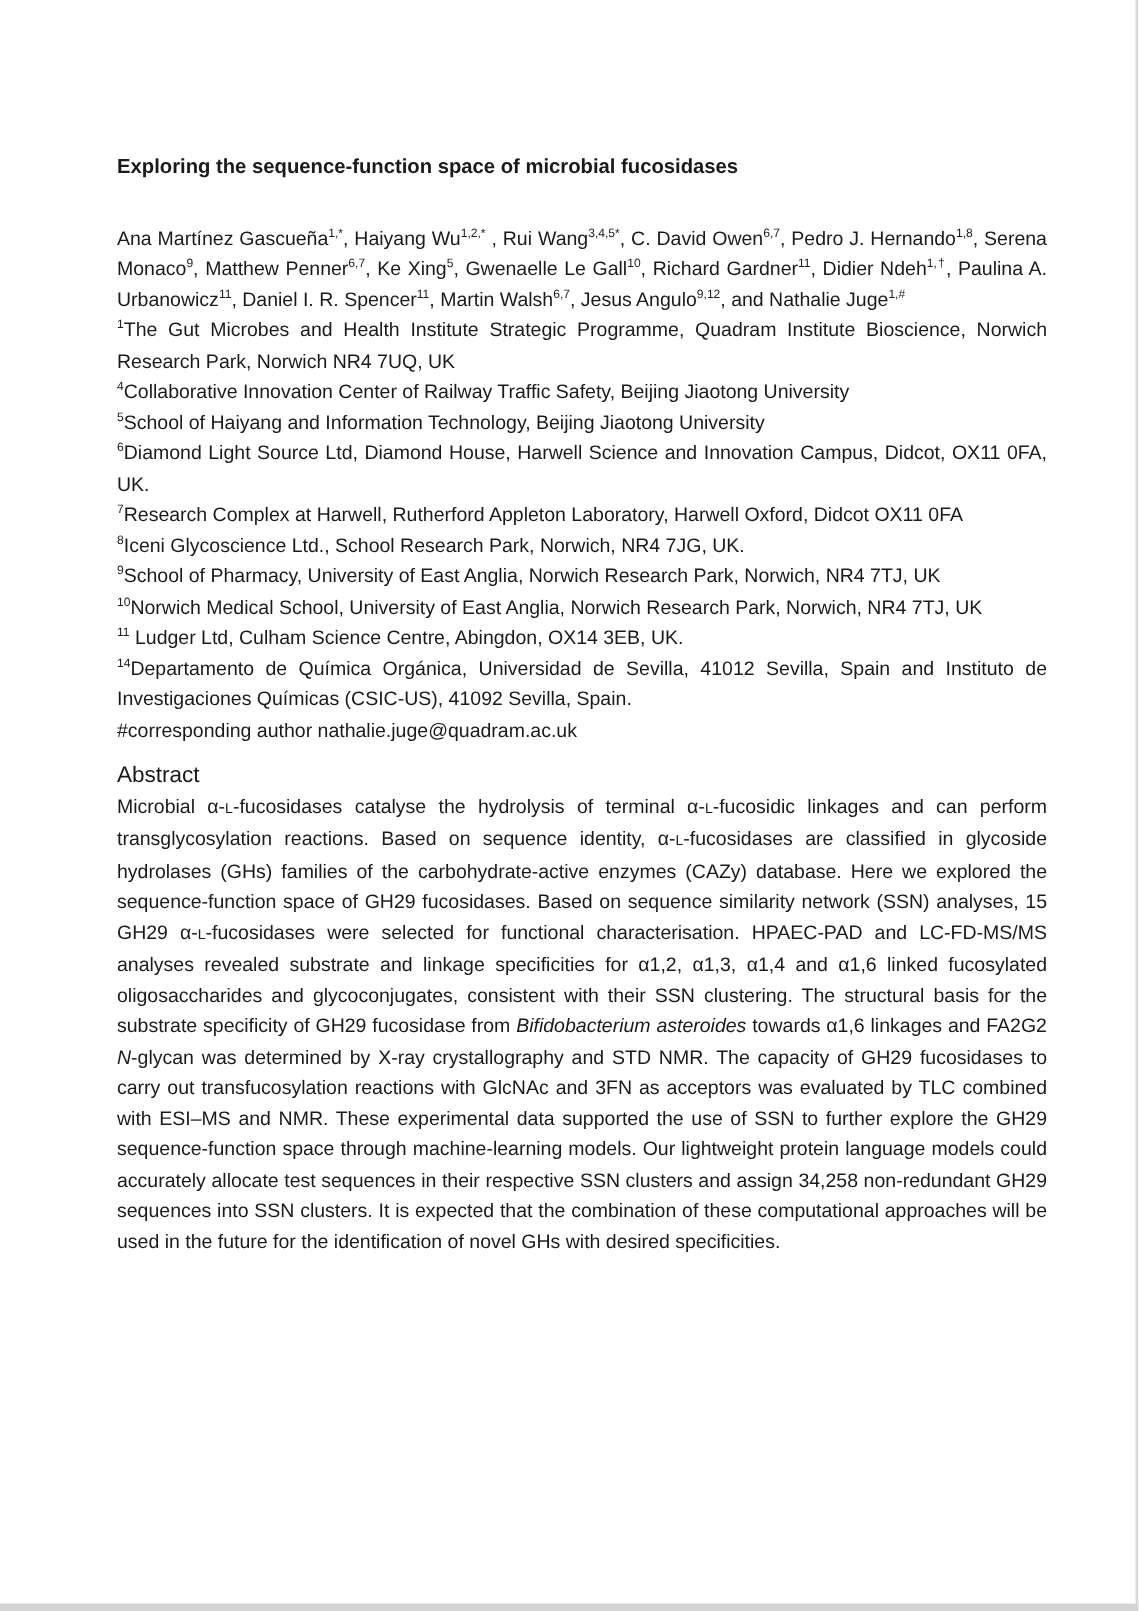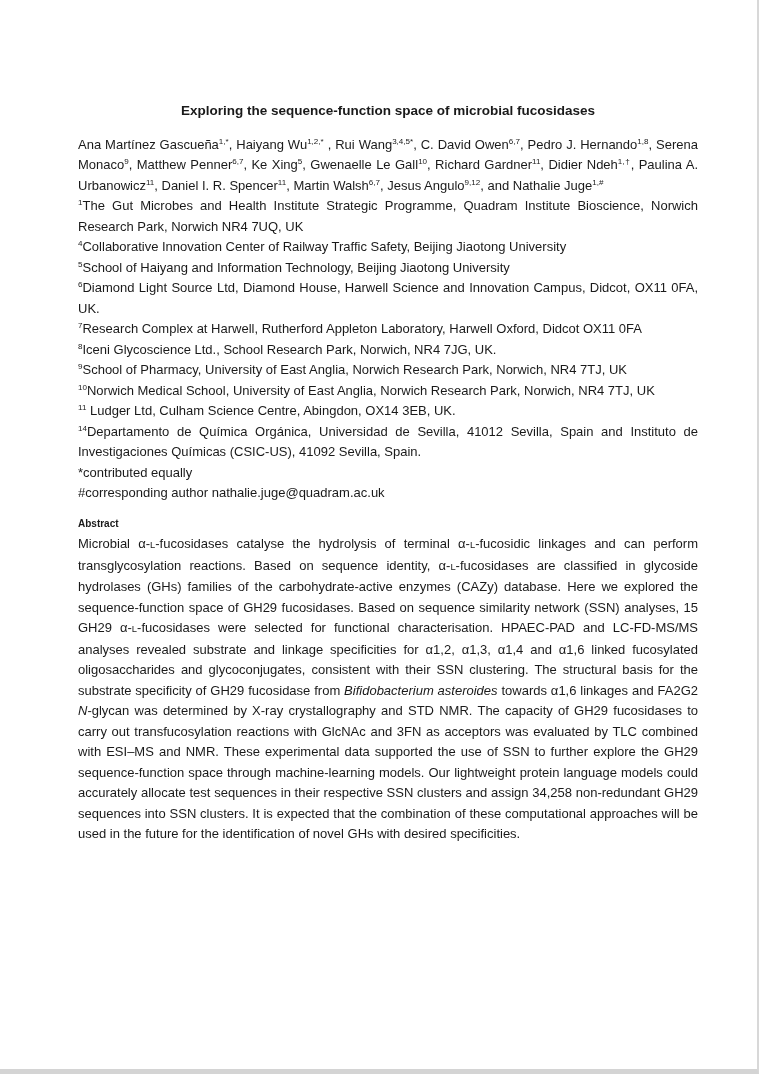--- a/index.html
+++ b/index.html
@@ -23,36 +23,35 @@
     position: absolute;
     top: 101px;
     left: 78px;
     width: 620px;
     font-size: 13px;
     line-height: 20.5px;
   }
   .title {
     font-size: 13.5px;
     font-weight: bold;
-    text-align: center;
-    margin: 0 0 13px 0;
+    margin: 0 0 27px 0;
     line-height: 20.5px;
   }
   .authors {
     margin: 0;
     text-align: justify;
   }
   .affiliations p,
   .notes p {
     margin: 0;
     text-align: justify;
   }
   .abstract-heading {
-    font-size: 10px;
-    font-weight: bold;
+    font-size: 15px;
+    font-weight: normal;
     margin: 10px 0 0 0;
     line-height: 20.5px;
   }
   .abstract {
     margin: 0;
     text-align: justify;
   }
   sup {
     font-size: 0.62em;
     line-height: 0;
@@ -77,21 +76,20 @@
       <p><sup>6</sup><span>Diamond Light Source Ltd, Diamond House, Harwell Science and Innovation Campus, Didcot, OX11 0FA, UK.</span></p>
       <p><sup>7</sup><span>Research Complex at Harwell, Rutherford Appleton Laboratory, Harwell Oxford, Didcot OX11 0FA</span></p>
       <p><sup>8</sup><span>Iceni Glycoscience Ltd., School Research Park, Norwich, NR4 7JG, UK.</span></p>
       <p><sup>9</sup><span>School of Pharmacy, University of East Anglia, Norwich Research Park, Norwich, NR4 7TJ, UK</span></p>
       <p><sup>10</sup><span>Norwich Medical School, University of East Anglia, Norwich Research Park, Norwich, NR4 7TJ, UK</span></p>
       <p><sup>11</sup><span> Ludger Ltd, Culham Science Centre, Abingdon, OX14 3EB, UK.</span></p>
       <p><sup>14</sup><span>Departamento de Química Orgánica, Universidad de Sevilla, 41012 Sevilla, Spain and Instituto de Investigaciones Químicas (CSIC-US), 41092 Sevilla, Spain.</span></p>
     </div>
 
     <div class="notes">
-      <p><span>*contributed equally</span></p>
       <p><span>#corresponding author nathalie.juge@quadram.ac.uk</span></p>
     </div>
 
     <h2 class="abstract-heading">Abstract</h2>
     <p class="abstract"><span>Microbial α-</span><span class="sc">L</span><span>-fucosidases catalyse the hydrolysis of terminal α-</span><span class="sc">L</span><span>-fucosidic linkages and can perform transglycosylation reactions. Based on sequence identity, α-</span><span class="sc">L</span><span>-fucosidases are classified in glycoside hydrolases (GHs) families of the carbohydrate-active enzymes (CAZy) database. Here we explored the sequence-function space of GH29 fucosidases. Based on sequence similarity network (SSN) analyses, 15 GH29 α-</span><span class="sc">L</span><span>-fucosidases were selected for functional characterisation. HPAEC-PAD and LC-FD-MS/MS analyses revealed substrate and linkage specificities for α1,2, α1,3, α1,4 and α1,6 linked fucosylated oligosaccharides and glycoconjugates, consistent with their SSN clustering. The structural basis for the substrate specificity of GH29 fucosidase from </span><span class="i">Bifidobacterium asteroides</span><span> towards α1,6 linkages and FA2G2 </span><span class="i">N</span><span>-glycan was determined by X-ray crystallography and STD NMR. The capacity of GH29 fucosidases to carry out transfucosylation reactions with GlcNAc and 3FN as acceptors was evaluated by TLC combined with ESI–MS and NMR. These experimental data supported the use of SSN to further explore the GH29 sequence-function space through machine-learning models. Our lightweight protein language models could accurately allocate test sequences in their respective SSN clusters and assign 34,258 non-redundant GH29 sequences into SSN clusters. It is expected that the combination of these computational approaches will be used in the future for the identification of novel GHs with desired specificities.</span></p>
 
   </div>
 </div>
 
 </body></html>

